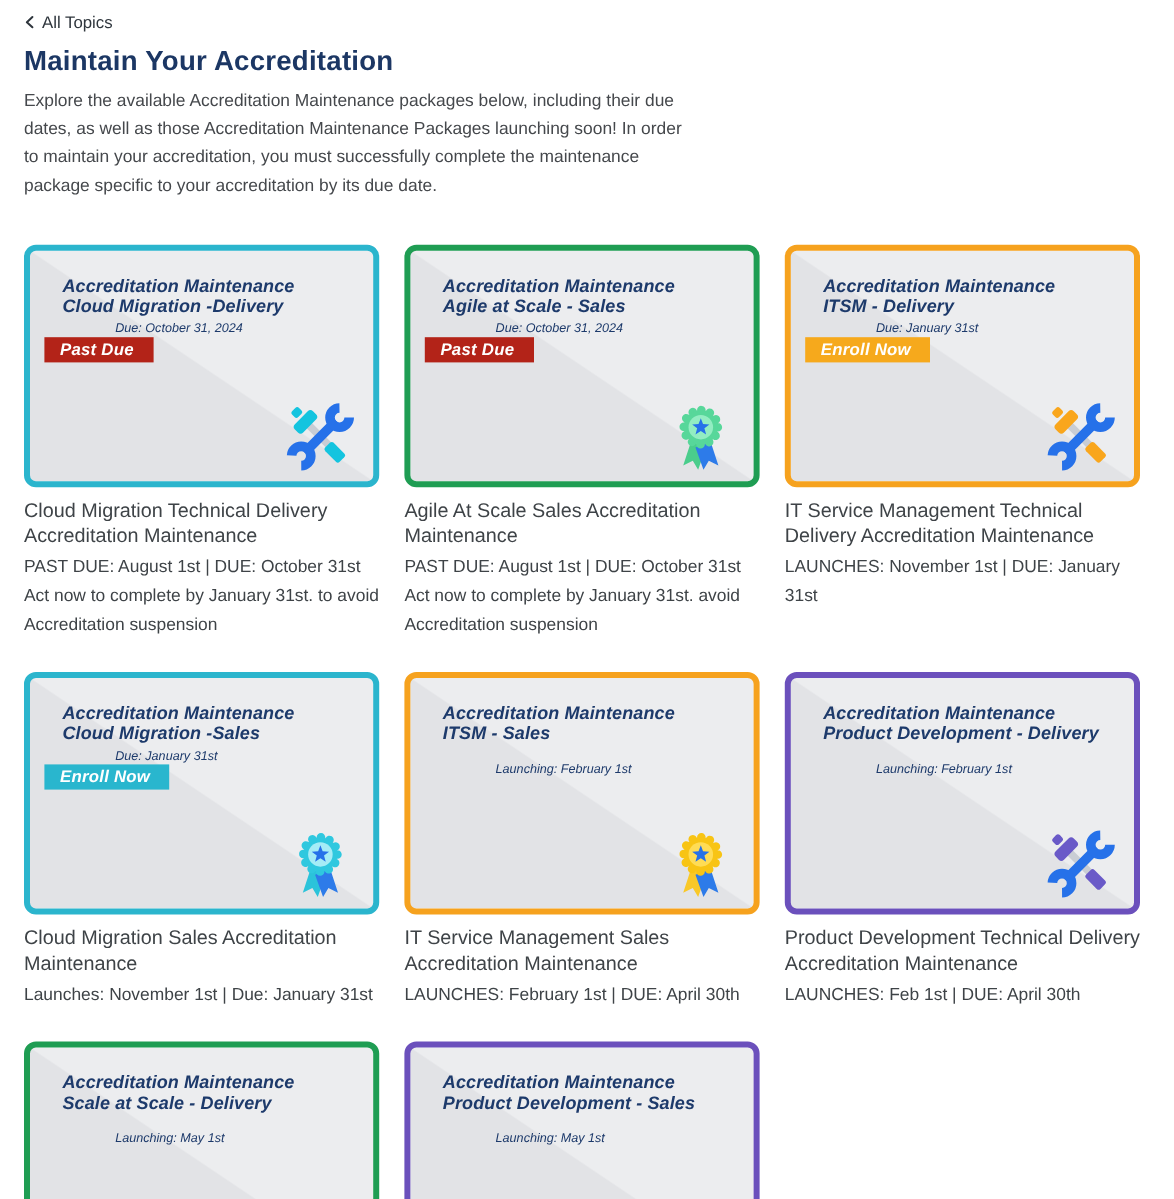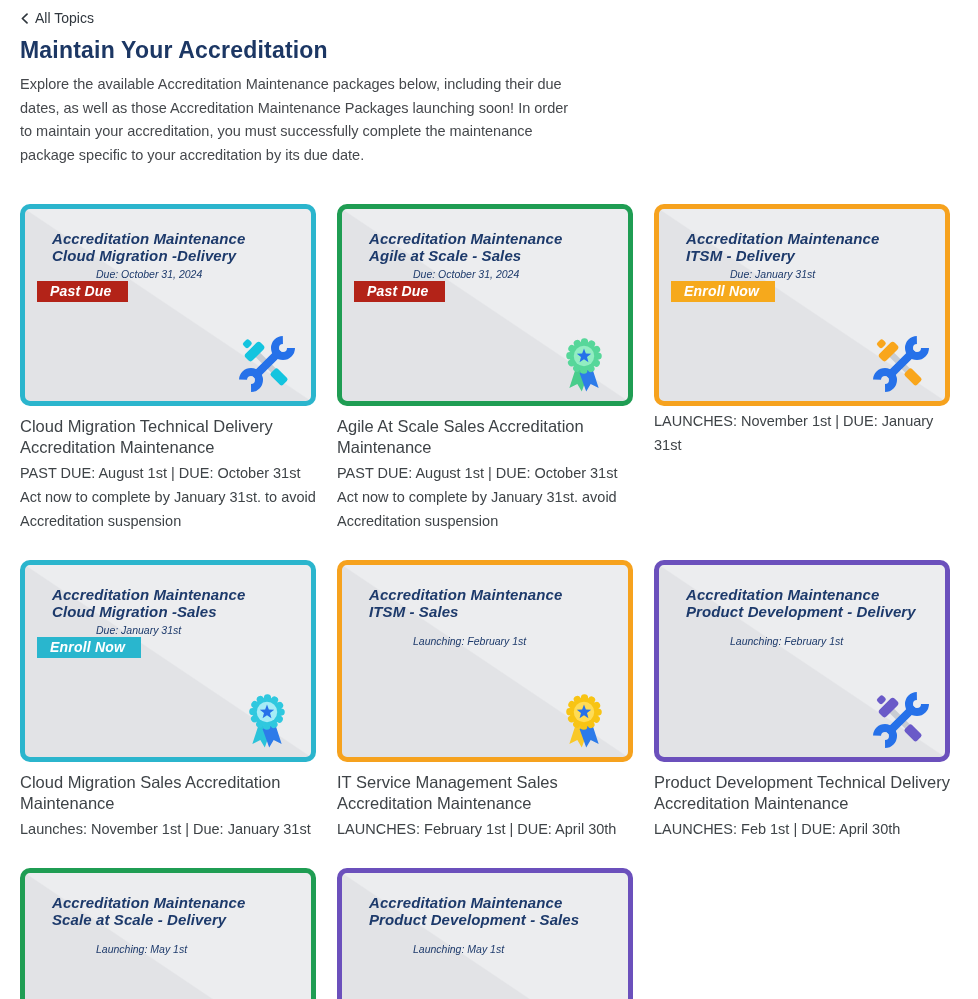--- a/index.html
+++ b/index.html
@@ -149,20 +149,21 @@
         <rect class="t-shaft" x="16" y="32.5" width="40" height="7" rx="2" transform="rotate(45 36 36)" style="fill: rgb(201, 205, 212);"></rect>
         <rect class="t-accent" x="18" y="6" width="9" height="8" rx="2.5" transform="rotate(-45 22 22)" style="fill: rgb(249, 166, 28);"></rect>
         <rect class="t-accent" x="10" y="16.5" width="24" height="11" rx="3.5" transform="rotate(-45 22 22)" style="fill: rgb(249, 166, 28);"></rect>
         <rect class="t-accent" x="40" y="45" width="19" height="11" rx="2.5" transform="rotate(45 49.5 50.5)" style="fill: rgb(249, 166, 28);"></rect>
         <rect class="t-blue" x="15" y="31.5" width="42" height="9" rx="4" transform="rotate(-45 36 36)" style="fill: rgb(38, 113, 233);"></rect>
         <circle class="t-blue-ring" cx="54" cy="18" r="9" fill="none" stroke-width="9" stroke-dasharray="42 14.55" style="stroke: rgb(38, 113, 233);"></circle>
         <circle class="t-blue-ring" cx="18" cy="54" r="9" fill="none" stroke-width="9" stroke-dasharray="42 14.55" stroke-dashoffset="28" style="stroke: rgb(38, 113, 233);"></circle>
       </svg>
 
     </div>
+    <div class="caption-title">IT Service Management Technical Delivery Accreditation Maintenance</div>
     <div class="caption-meta">LAUNCHES: November 1st | DUE: January 31st</div>
   </div>
 
   <div class="cell">
     <div class="card" style="border-color: rgb(43, 181, 205);">
       <div class="card-text">
         <div class="img-title">Accreditation Maintenance</div>
         <div class="img-subtitle">Cloud Migration -Sales</div>
         <div class="img-date">Due: January 31st</div>
       </div>

